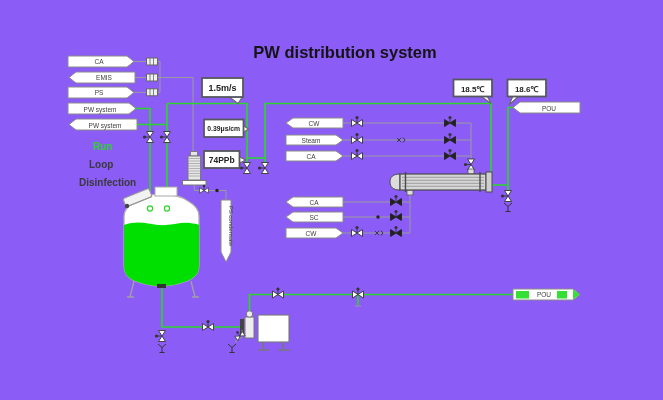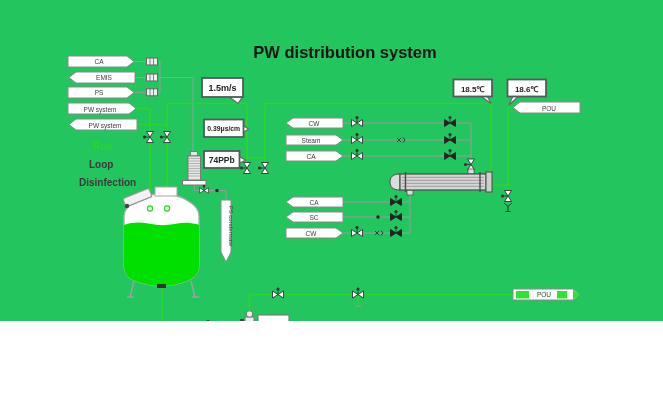--- a/index.html
+++ b/index.html
@@ -1,16 +1,16 @@
 <!DOCTYPE html>
 <html><head>
 <meta charset="utf-8">
 <style>
   html,body{margin:0;padding:0;background:#ffffff;}
-  .canvas{position:relative;width:663px;height:321px;background:#22c55e;overflow:hidden;
+  .canvas{position:relative;width:663px;height:400px;background:#8b5cf6;overflow:hidden;
           font-family:"Liberation Sans",sans-serif;}
   svg text{font-family:"Liberation Sans",sans-serif;}
   .ttl{font-size:16.5px;font-weight:bold;fill:#141414;}
   .lbl{font-size:6.5px;fill:#3c3c3c;}
   .lblv{font-size:6px;fill:#3c3c3c;}
   .mtx{font-weight:bold;fill:#222;}
   .stx{font-size:10px;font-weight:bold;}
   .pipe-g{stroke:#2bd52b;stroke-width:1.7;fill:none;}
   .pipe-y{stroke:#9b9b9b;stroke-width:1;fill:none;}
   .arr{fill:#ffffff;stroke:#8a8a8a;stroke-width:1;}

